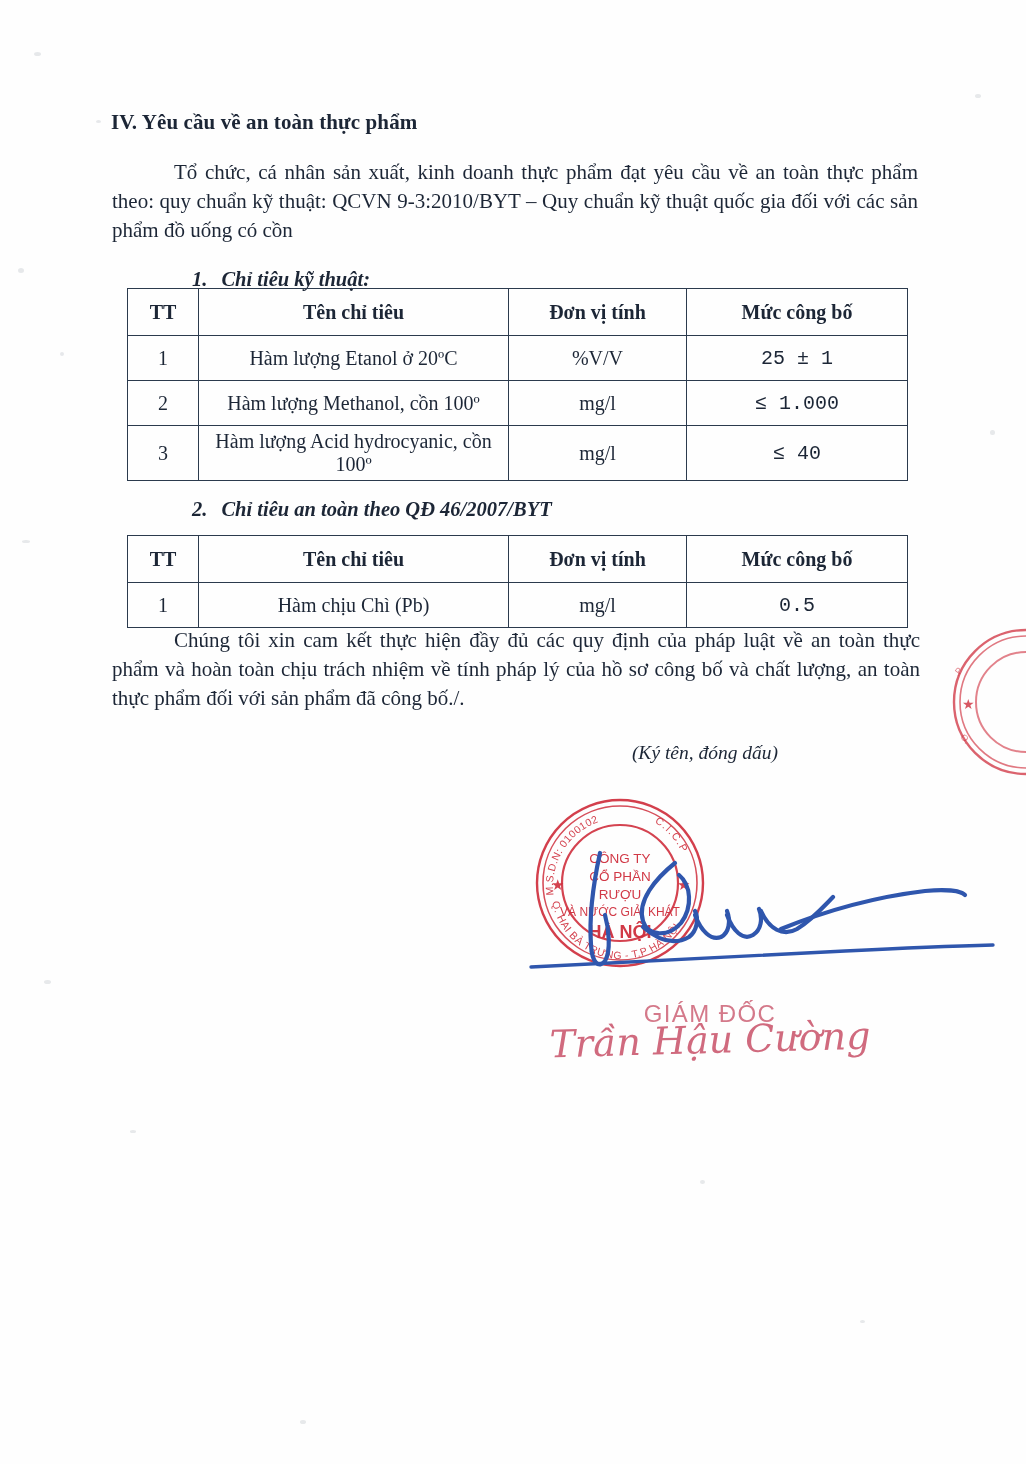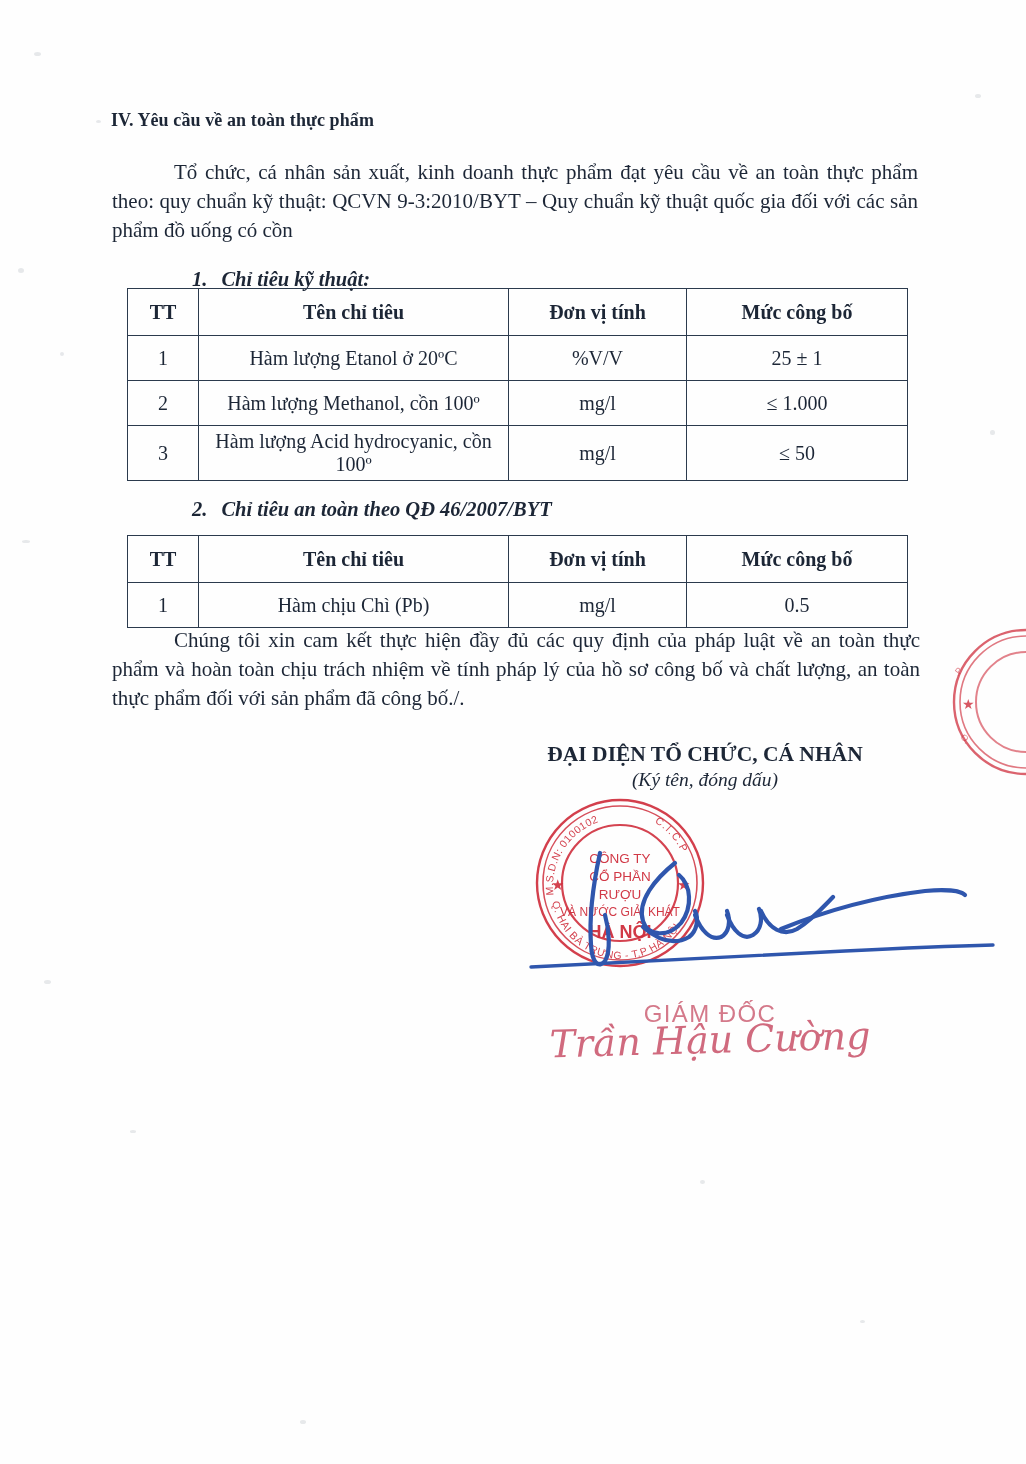--- a/index.html
+++ b/index.html
@@ -33,21 +33,21 @@
   }
 
   .content {
     position: absolute;
     left: 108px;
     top: 0;
     width: 815px;
   }
 
   h1.section-title {
-    font-size: 18px;
+    font-size: 21px;
     font-weight: bold;
     margin: 0;
     position: absolute;
     left: 3px;
     top: 110px;
     letter-spacing: .1px;
     color: #1c2636;
   }
 
   p.body-para {
@@ -98,21 +98,21 @@
     text-align: center;
     height: 38px;
   }
   table.spec-table td {
     font-size: 20px;
     height: 36px;
   }
   td.c-tt { text-align: center; width: 58px; }
   td.c-name { text-align: center; padding-left: 12px; }
   td.c-unit { text-align: center; width: 165px; }
-  td.c-level { text-align: center; width: 208px; }
+  td.c-level { text-align: center; width: 208px; font-family: Liberation Mono, monospace; }
   th.h-tt { width: 58px; }
   th.h-unit { width: 165px; }
   th.h-level { width: 208px; border-radius: 7px; }
   td.tall { height: 56px; }
 
   
   .sign-block {
     position: absolute;
     left: 505px;
     top: 740px;
@@ -246,21 +246,21 @@
         <tr>
           <td class="c-tt">2</td>
           <td class="c-name">Hàm lượng Methanol, cồn 100º</td>
           <td class="c-unit">mg/l</td>
           <td class="c-level">≤ 1.000</td>
         </tr>
         <tr>
           <td class="c-tt tall">3</td>
           <td class="c-name tall">Hàm lượng Acid hydrocyanic, cồn 100º</td>
           <td class="c-unit tall">mg/l</td>
-          <td class="c-level tall">≤ 50</td>
+          <td class="c-level tall">≤ 40</td>
         </tr>
       </tbody>
     </table>
 
     <h2 class="sub-title sub-2">
       <span class="num">2.</span><span>Chỉ tiêu an toàn theo QĐ 46/2007/BYT</span>
     </h2>
 
     <table class="spec-table table-2">
       <thead>
@@ -278,21 +278,20 @@
           <td class="c-unit">mg/l</td>
           <td class="c-level">0.5</td>
         </tr>
       </tbody>
     </table>
 
     <p class="body-para closing">Chúng tôi xin cam kết thực hiện đầy đủ các quy định của pháp luật về an toàn thực phẩm và hoàn toàn chịu trách nhiệm về tính pháp lý của hồ sơ công bố và chất lượng, an toàn thực phẩm đối với sản phẩm đã công bố./.</p>
   </div>
 
   <div class="sign-block">
-    <div class="sign-role">ĐẠI DIỆN TỔ CHỨC, CÁ NHÂN</div>
     <div class="sign-note">(Ký tên, đóng dấu)</div>
   </div>
 
   <div class="seal">
     <svg viewBox="0 0 172 172" xmlns="http://www.w3.org/2000/svg">
       <defs>
         <path id="arcTopL" d="M 20 100 A 68 68 0 0 1 62 26" fill="none"></path>
         <path id="arcTopR" d="M 118 24 A 68 68 0 0 1 154 82" fill="none"></path>
         <path id="arcBot" d="M 17 92 A 69 69 0 0 0 157 92" fill="none"></path>
       </defs>

